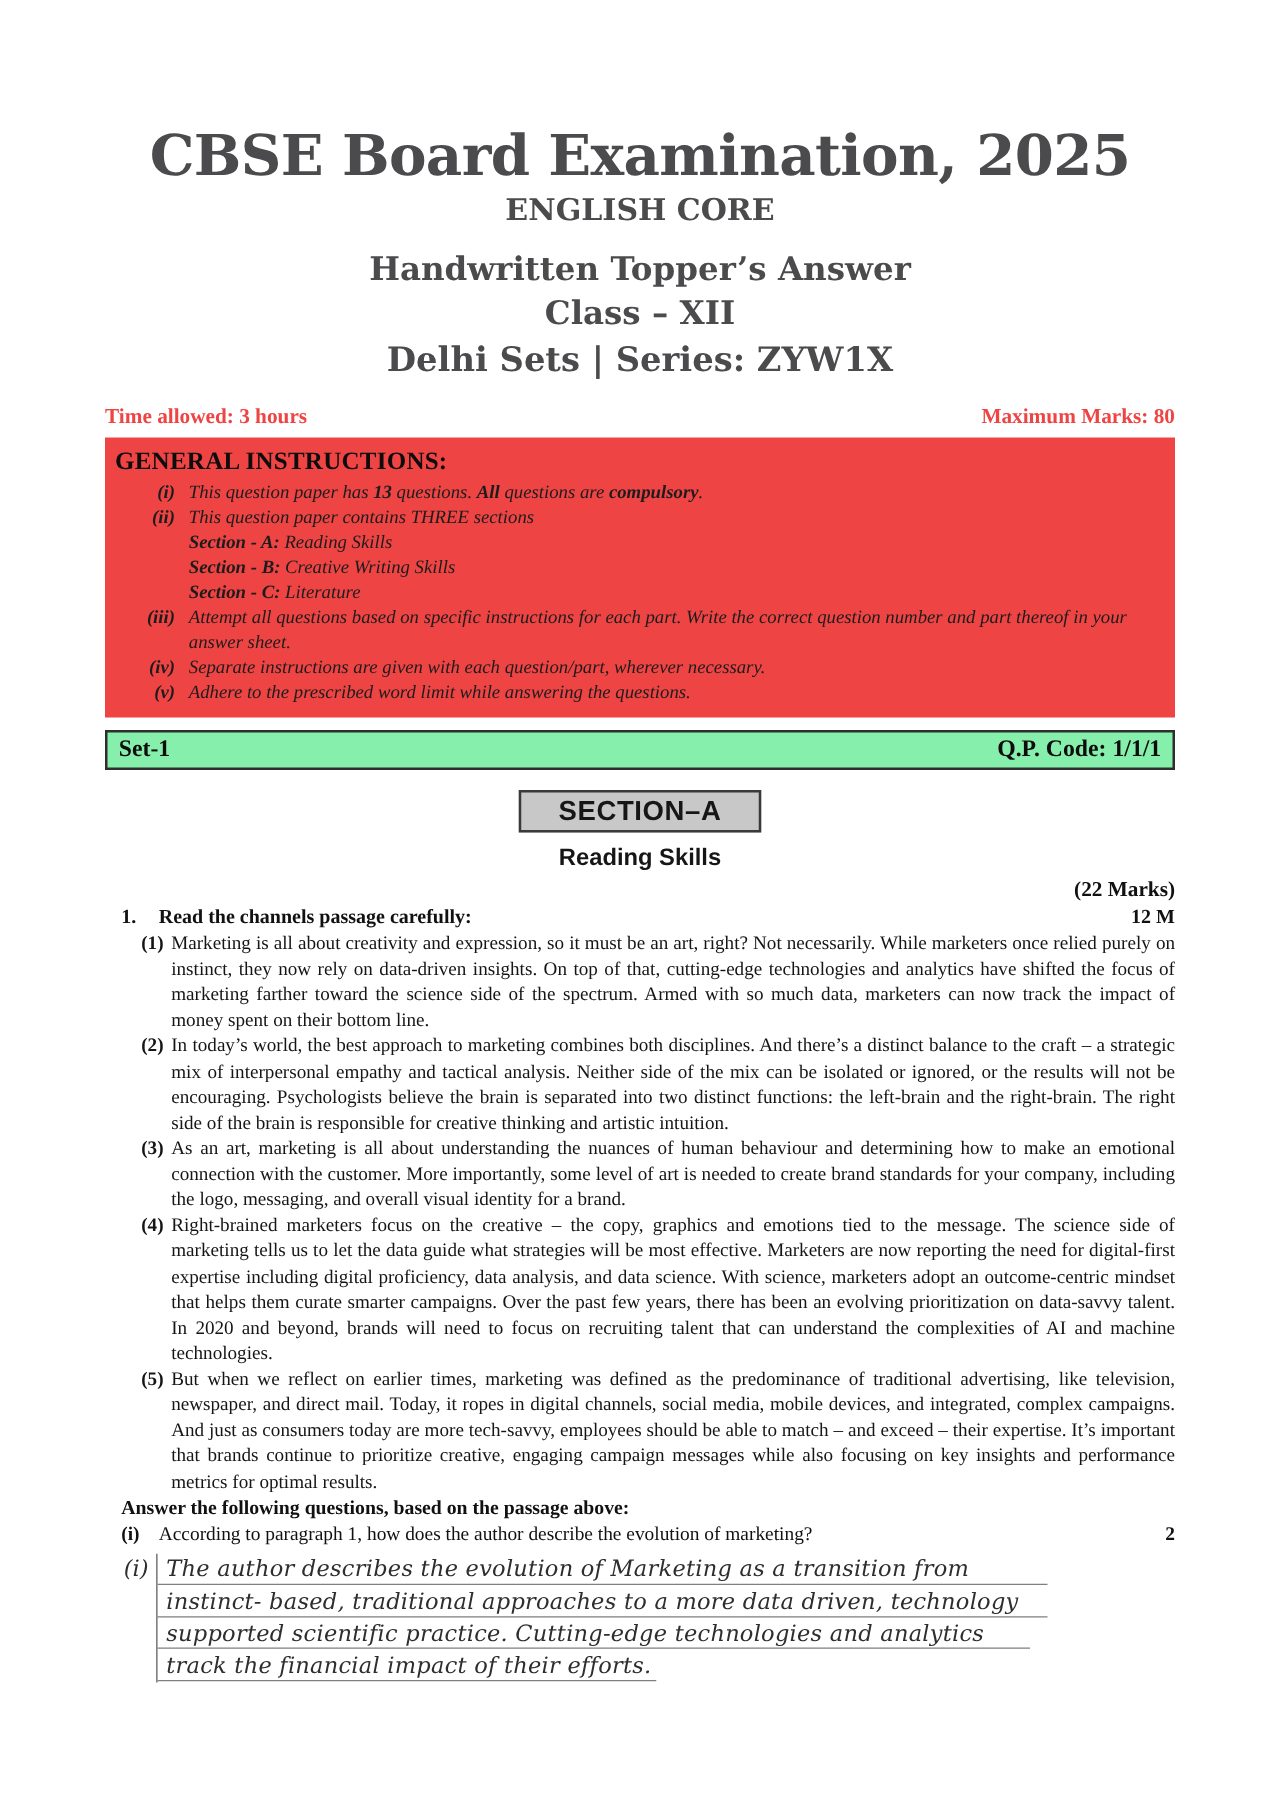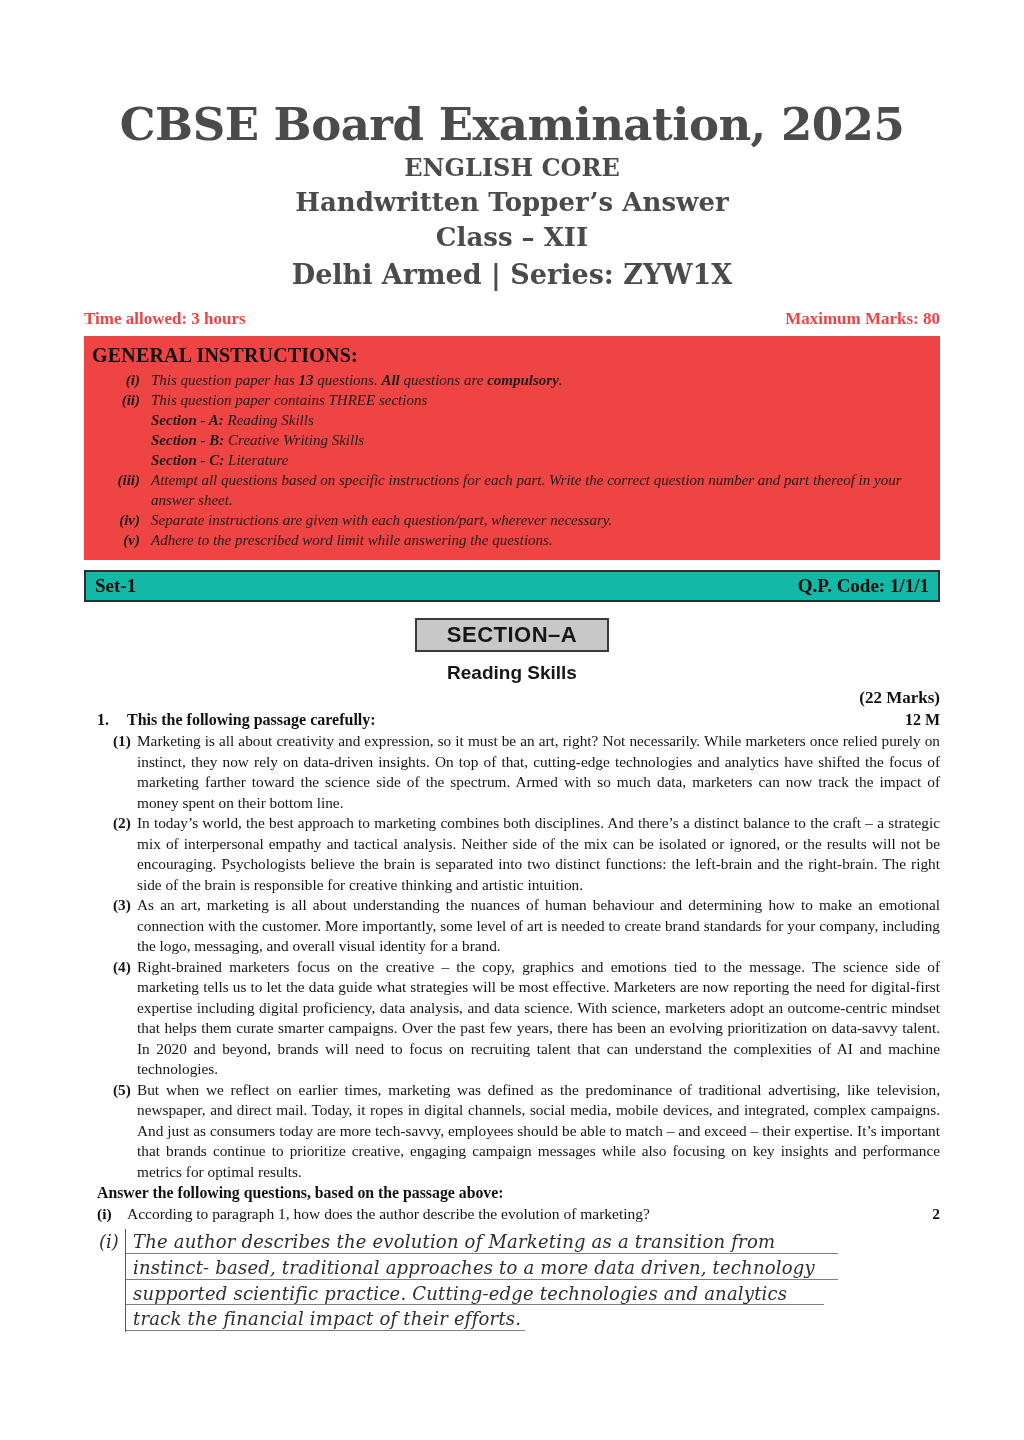--- a/index.html
+++ b/index.html
@@ -6,37 +6,37 @@
   body{
     width:1024px;height:1440px;overflow:hidden;background:#ffffff;
     font-family:"Liberation Serif", serif;color:#111;
   }
   .page{padding:100px 84px 0 84px;}
 
   
   .hdr{text-align:center;color:#4b4b4d;}
   .hdr-title{font-family:"DejaVu Serif", serif;font-size:45px;font-weight:700;line-height:1.12;letter-spacing:-0.5px;}
   .hdr-subject{font-family:"DejaVu Serif", serif;font-size:24px;font-weight:700;margin-top:3px;}
-  .hdr-sub1{font-family:"DejaVu Serif", serif;font-size:26px;font-weight:700;margin-top:5px;text-align:center;}
+  .hdr-sub1{font-family:"DejaVu Serif", serif;font-size:26px;font-weight:700;margin-top:19px;text-align:center;}
   .hdr-sub2{font-family:"DejaVu Serif", serif;font-size:26px;font-weight:700;margin-top:5px;}
   .hdr-sub3{font-family:"DejaVu Serif", serif;font-size:27px;font-weight:700;margin-top:7px;}
 
   
   .meta-row{display:flex;justify-content:space-between;margin-top:19px;
     font-size:17px;font-weight:700;color:#ef4444;}
 
   
   .gi-box{background:#ef4444;margin-top:7px;padding:8px 14px 10px 8px;}
   .gi-title{font-size:20px;font-weight:700;color:#0d0d0d;margin-bottom:3px;letter-spacing:0.2px;}
   .gi-row{display:flex;font-style:italic;font-size:15px;line-height:20px;color:#1c1c1c;}
   .gi-num{flex:0 0 48px;text-align:right;padding-right:11px;font-weight:700;}
   .gi-text{flex:1;}
 
   
-  .set-bar{margin-top:10px;background:#14b8a6;border:2px solid #2e2e2e;
+  .set-bar{margin-top:10px;background:#86efac;border:2px solid #2e2e2e;
     display:flex;justify-content:space-between;align-items:center;
     padding:3px 9px;font-size:19px;font-weight:700;color:#0d0d0d;gap:34px;}
 
   
   .section-box-wrap{text-align:center;margin-top:16px;}
   .section-box{display:inline-block;background:#c8c8c8;border:2px solid #3a3a3a;
     padding:2px 30px;font-family:"Liberation Sans", sans-serif;
     font-size:22px;font-weight:700;color:#161616;letter-spacing:0.5px;}
   .section-sub{text-align:center;margin-top:10px;font-family:"Liberation Sans", sans-serif;
     font-size:19px;font-weight:700;color:#161616;}
@@ -75,21 +75,21 @@
 </head>
 <body>
 
 <div class="page">
 
   <div class="hdr">
     <div class="hdr-title">CBSE Board Examination, 2025</div>
     <div class="hdr-subject">ENGLISH CORE</div>
     <div class="hdr-sub1">Handwritten Topper’s Answer</div>
     <div class="hdr-sub2">Class – XII</div>
-    <div class="hdr-sub3">Delhi Armed | Series: ZYW1X</div>
+    <div class="hdr-sub3">Delhi Sets | Series: ZYW1X</div>
   </div>
 
   <div class="meta-row">
     <span>Time allowed: 3 hours</span>
     <span>Maximum Marks: 80</span>
   </div>
 
   <div class="gi-box">
     <div class="gi-title">GENERAL INSTRUCTIONS:</div>
     <div id="gi-items">
@@ -134,21 +134,21 @@
   </div>
 
   <div class="section-box-wrap">
     <div class="section-box">SECTION–A</div>
   </div>
   <div class="section-sub">Reading Skills</div>
   <div class="marks-line">(22 Marks)</div>
 
   <div class="q1-row">
     <span class="q1-num">1.</span>
-    <span class="q1-prompt">This the following passage carefully:</span>
+    <span class="q1-prompt">Read the channels passage carefully:</span>
     <span class="q1-marks">12 M</span>
   </div>
 
   <div class="passage">
     <div class="para">
       <span class="para-num">(1)</span>
       <span class="para-text">Marketing is all about creativity and expression, so it must be an art, right? Not necessarily. While marketers once relied purely on instinct, they now rely on data-driven insights. On top of that, cutting-edge technologies and analytics have shifted the focus of marketing farther toward the science side of the spectrum. Armed with so much data, marketers can now track the impact of money spent on their bottom line.</span>
     </div>
     <div class="para">
       <span class="para-num">(2)</span>

